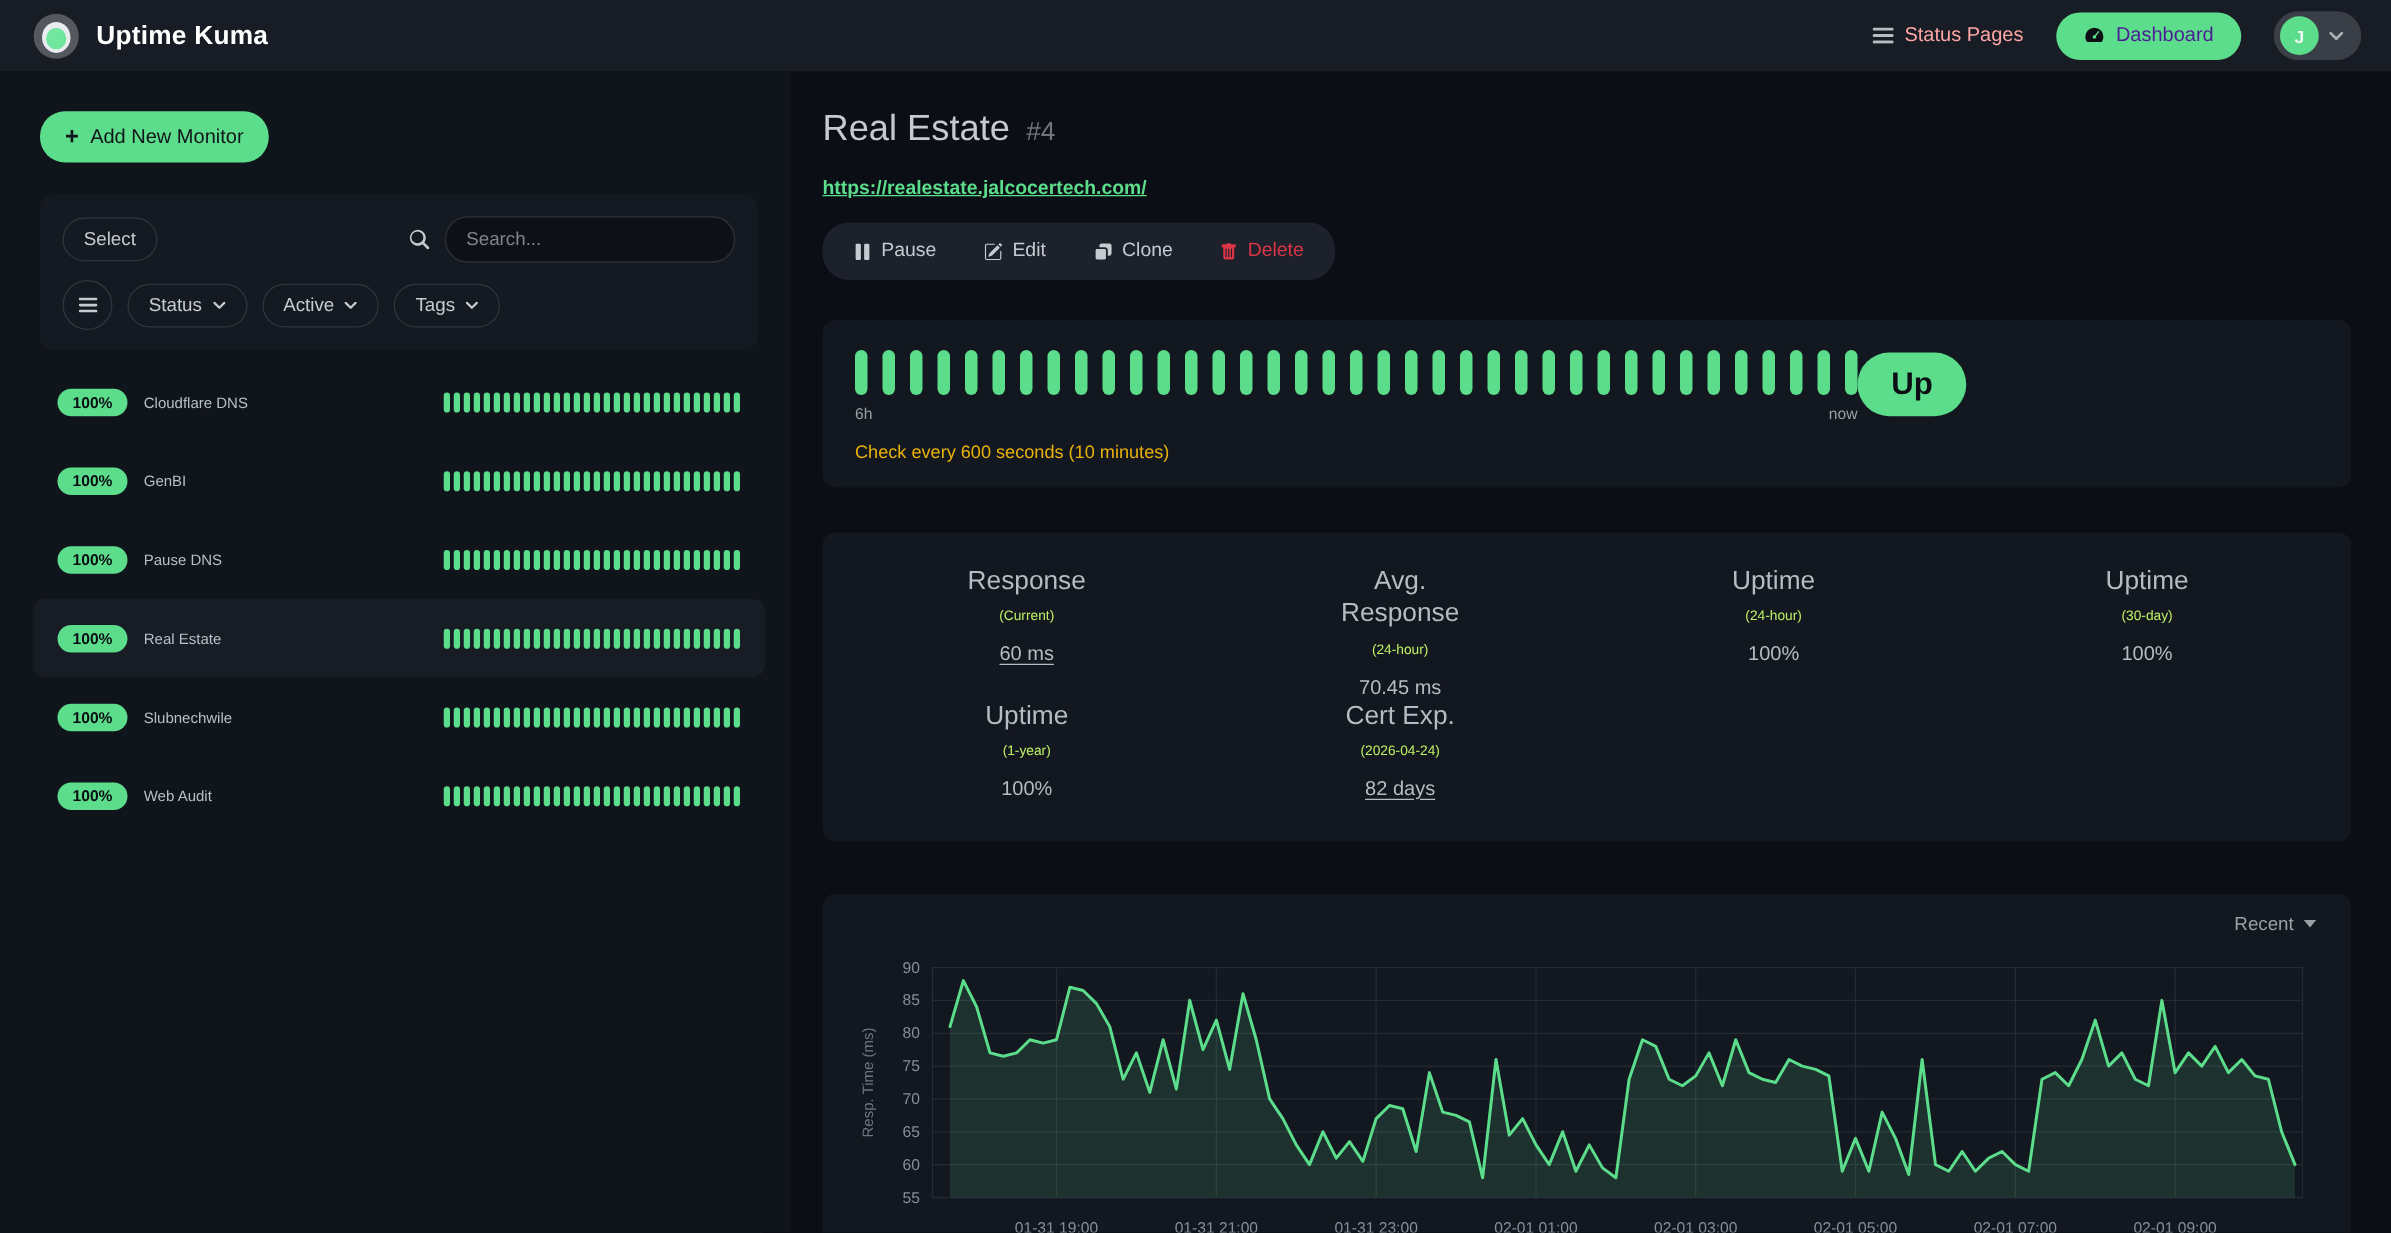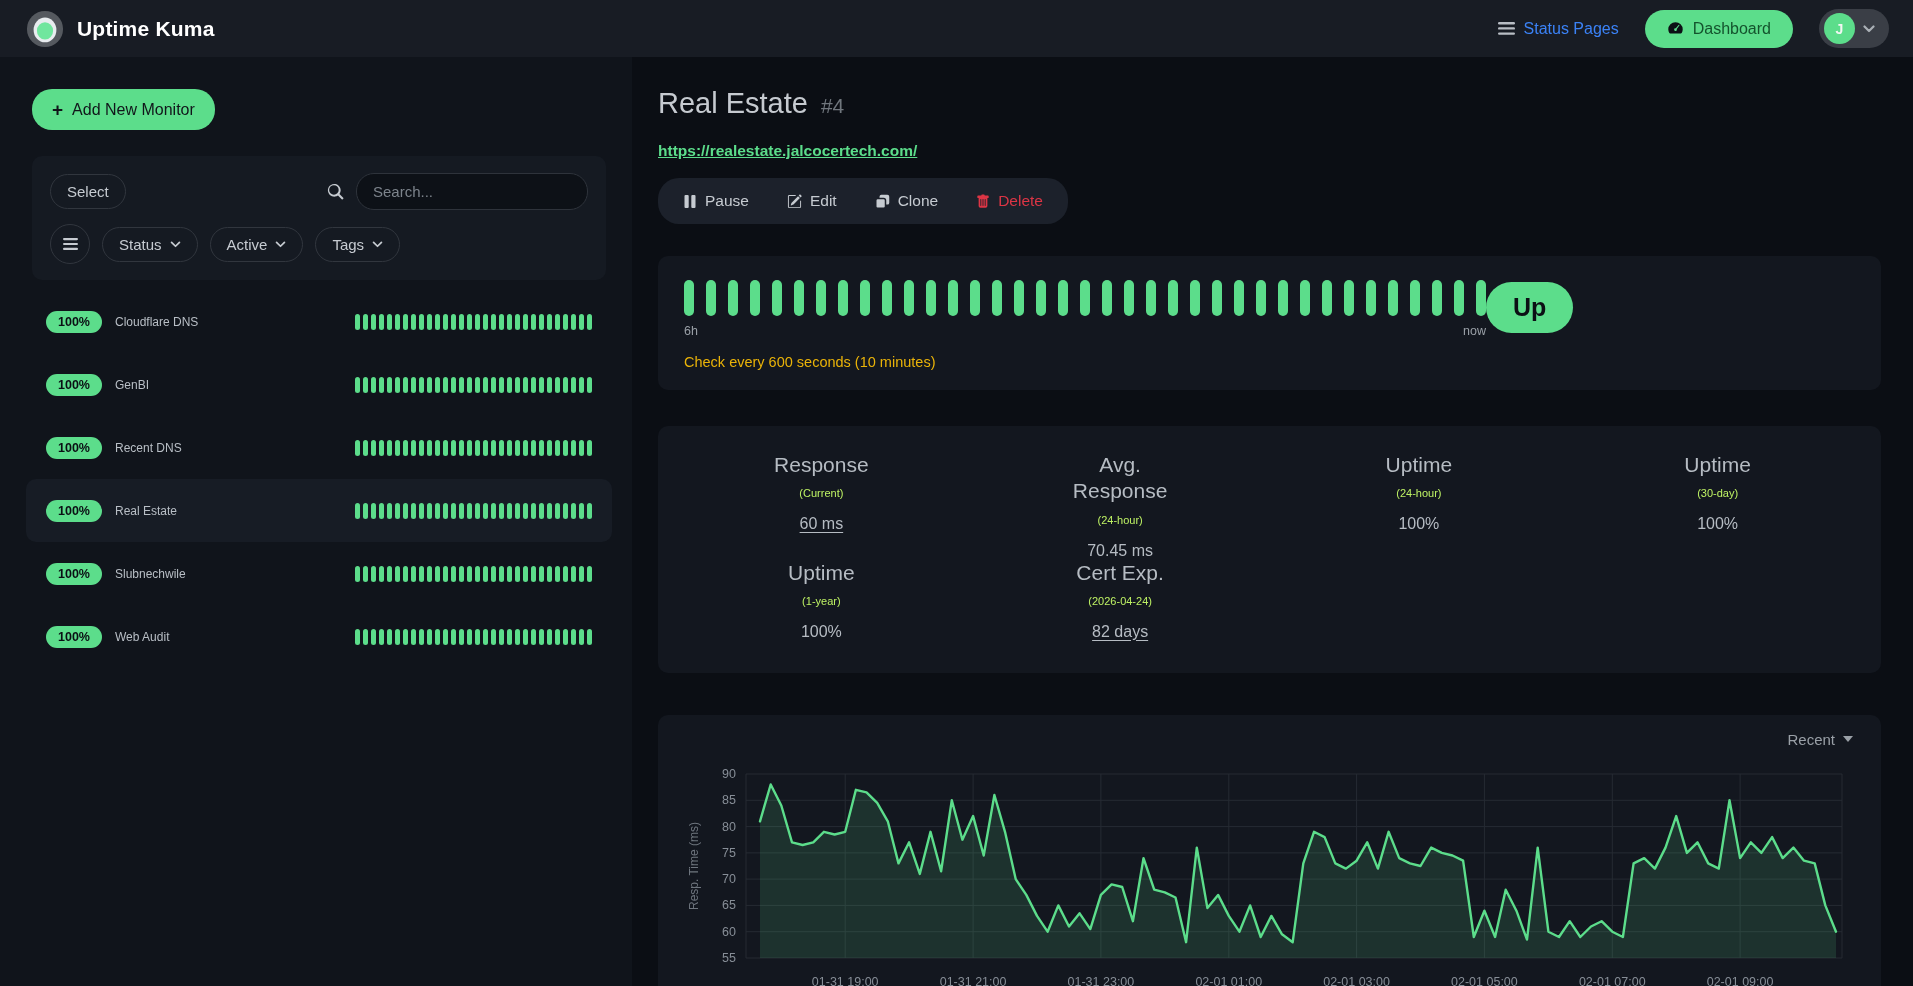--- a/index.html
+++ b/index.html
@@ -12,24 +12,24 @@
   }
   
   .navbar {
     height:57px; background:#181c24;
     display:flex; align-items:center;
     padding:0 24px 0 26px;
   }
   .brand-group { display:flex; align-items:center; gap:13px; cursor:pointer; }
   .brand { color:#ffffff; font-size:21px; font-weight:bold; letter-spacing:.2px; }
   .nav-right { margin-left:auto; display:flex; align-items:center; gap:26px; }
-  .nav-link { display:flex; align-items:center; gap:9px; color:#3b82f6; font-size:16px; cursor:pointer; }
+  .nav-link { display:flex; align-items:center; gap:9px; color:#fca5a5; font-size:16px; cursor:pointer; }
   .dashboard-btn {
     display:flex; align-items:center; gap:9px;
-    background:#5cdd8b; color:#14532d; border:none; cursor:pointer;
+    background:#5cdd8b; color:#4c1d95; border:none; cursor:pointer;
     font-family:inherit; font-size:16px; font-weight:500;
     border-radius:22px; padding:10px 22px;
   }
   .avatar-pill {
     display:flex; align-items:center; gap:8px;
     background:#3a3e46; border-radius:22px; padding:4px 14px 4px 5px; cursor:pointer;
   }
   .avatar-circle {
     width:31px; height:31px; border-radius:50%;
     background:#5cdd8b; color:#f2f6f3; font-size:14px; font-weight:bold;
@@ -288,21 +288,21 @@
           <div class="beat-mini"></div>
           <div class="beat-mini"></div>
           <div class="beat-mini"></div>
           <div class="beat-mini"></div>
           <div class="beat-mini"></div>
           <div class="beat-mini"></div>
         </div>
       </div>
       <div class="monitor-item">
         <span class="badge-pct">100%</span>
-        <span class="monitor-name">Recent DNS</span>
+        <span class="monitor-name">Pause DNS</span>
         <div class="beats-mini">
           <div class="beat-mini"></div>
           <div class="beat-mini"></div>
           <div class="beat-mini"></div>
           <div class="beat-mini"></div>
           <div class="beat-mini"></div>
           <div class="beat-mini"></div>
           <div class="beat-mini"></div>
           <div class="beat-mini"></div>
           <div class="beat-mini"></div>

